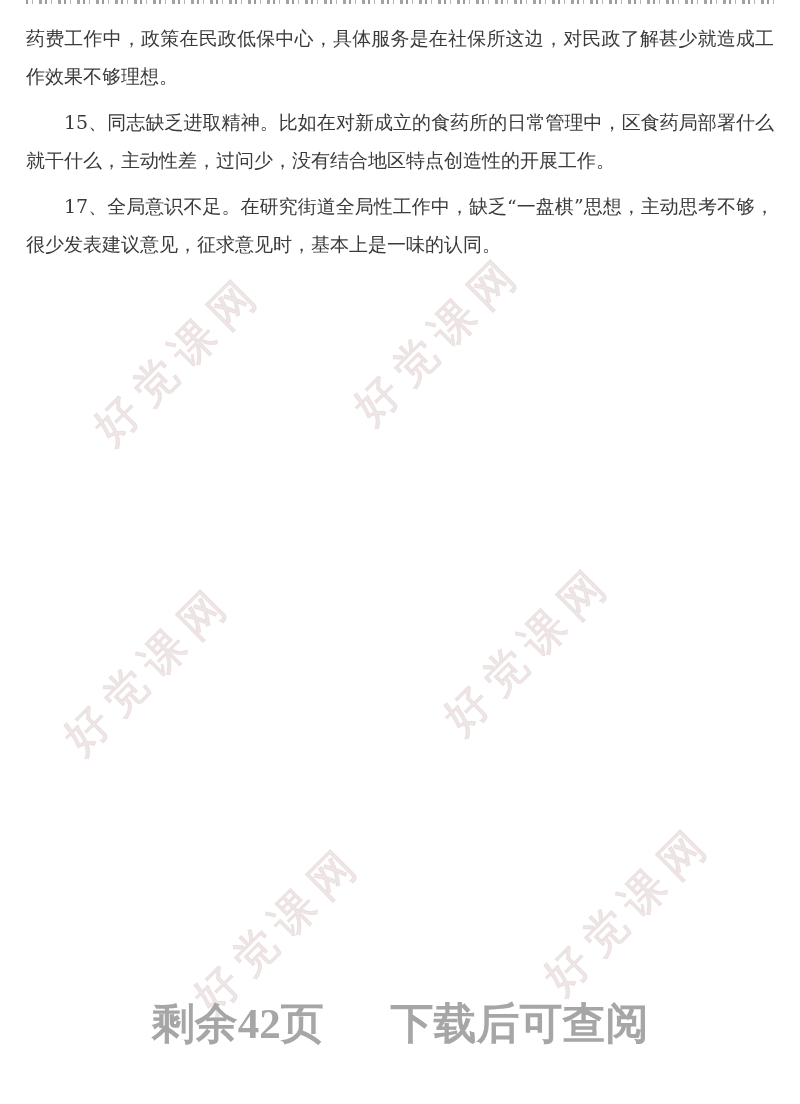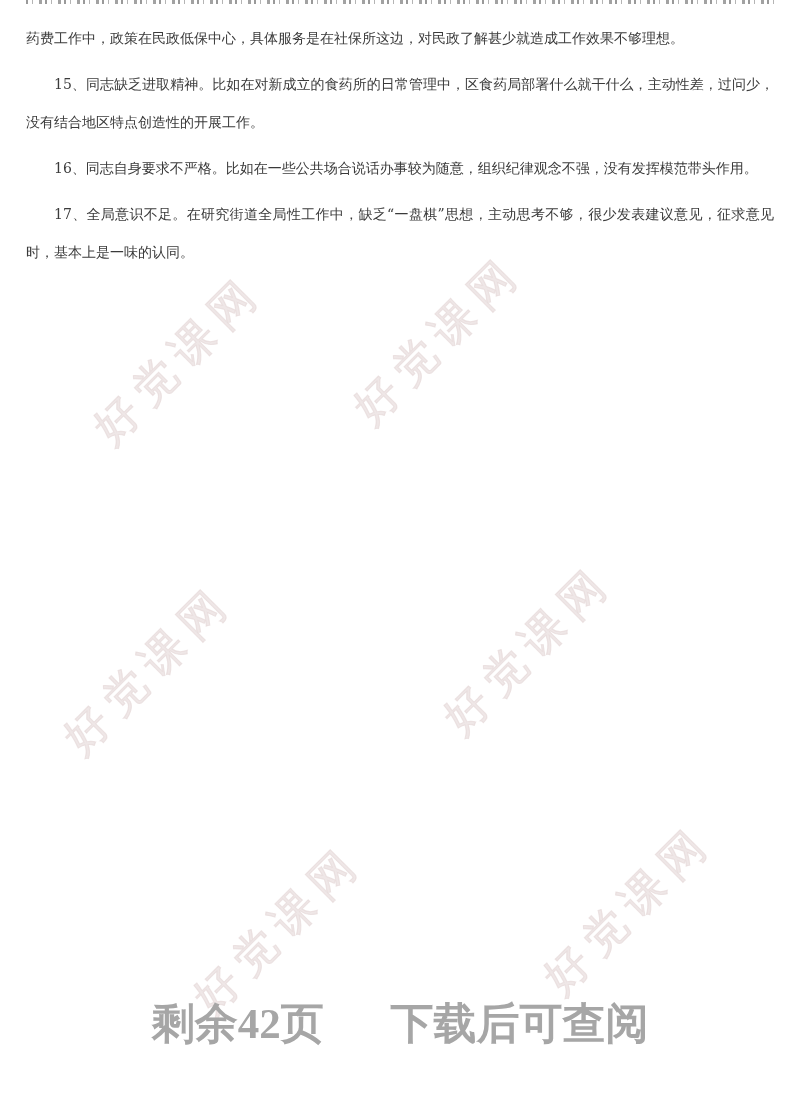--- a/index.html
+++ b/index.html
@@ -27,21 +27,21 @@
     color:var(--wm-color);
     -webkit-text-stroke:1px var(--wm-color);
     transform:rotate(-45deg);
     white-space:nowrap;
     font-family:"DejaVu Sans","Liberation Sans",sans-serif;
   }
   
   .doc{
     position:relative;z-index:1;
     padding:19px 26px 0 26px;
-    font-size:14px;
+    font-size:19px;
     line-height:38px;
     color:var(--text-color);
     text-align:justify;
   }
   .para{margin:0 0 8px 0;}
   .para.indent{text-indent:2em;}
   
   .clipped-line{
     position:absolute;top:0;left:26px;right:26px;height:4px;
     background:
@@ -77,21 +77,20 @@
     <span class="wm" style="left:420px;top:620px">好党课网</span>
     <span class="wm" style="left:170px;top:900px">好党课网</span>
     <span class="wm" style="left:520px;top:880px">好党课网</span>
   </div>
 
   <div class="clipped-line"></div>
 
   <div class="doc">
     <p class="para">药费工作中，政策在民政低保中心，具体服务是在社保所这边，对民政了解甚少就造成工作效果不够理想。</p>
     <p class="para indent">15、同志缺乏进取精神。比如在对新成立的食药所的日常管理中，区食药局部署什么就干什么，主动性差，过问少，没有结合地区特点创造性的开展工作。</p>
-    <p class="para indent">16、同志自身要求不严格。比如在一些公共场合说话办事较为随意，组织纪律观念不强，没有发挥模范带头作用。</p>
     <p class="para indent">17、全局意识不足。在研究街道全局性工作中，缺乏“一盘棋”思想，主动思考不够，很少发表建议意见，征求意见时，基本上是一味的认同。</p>
   </div>
 
   <div class="banner">
     <span class="seg">剩余42页</span>
     <span class="seg">下载后可查阅</span>
   </div>
 
 </div>
 

